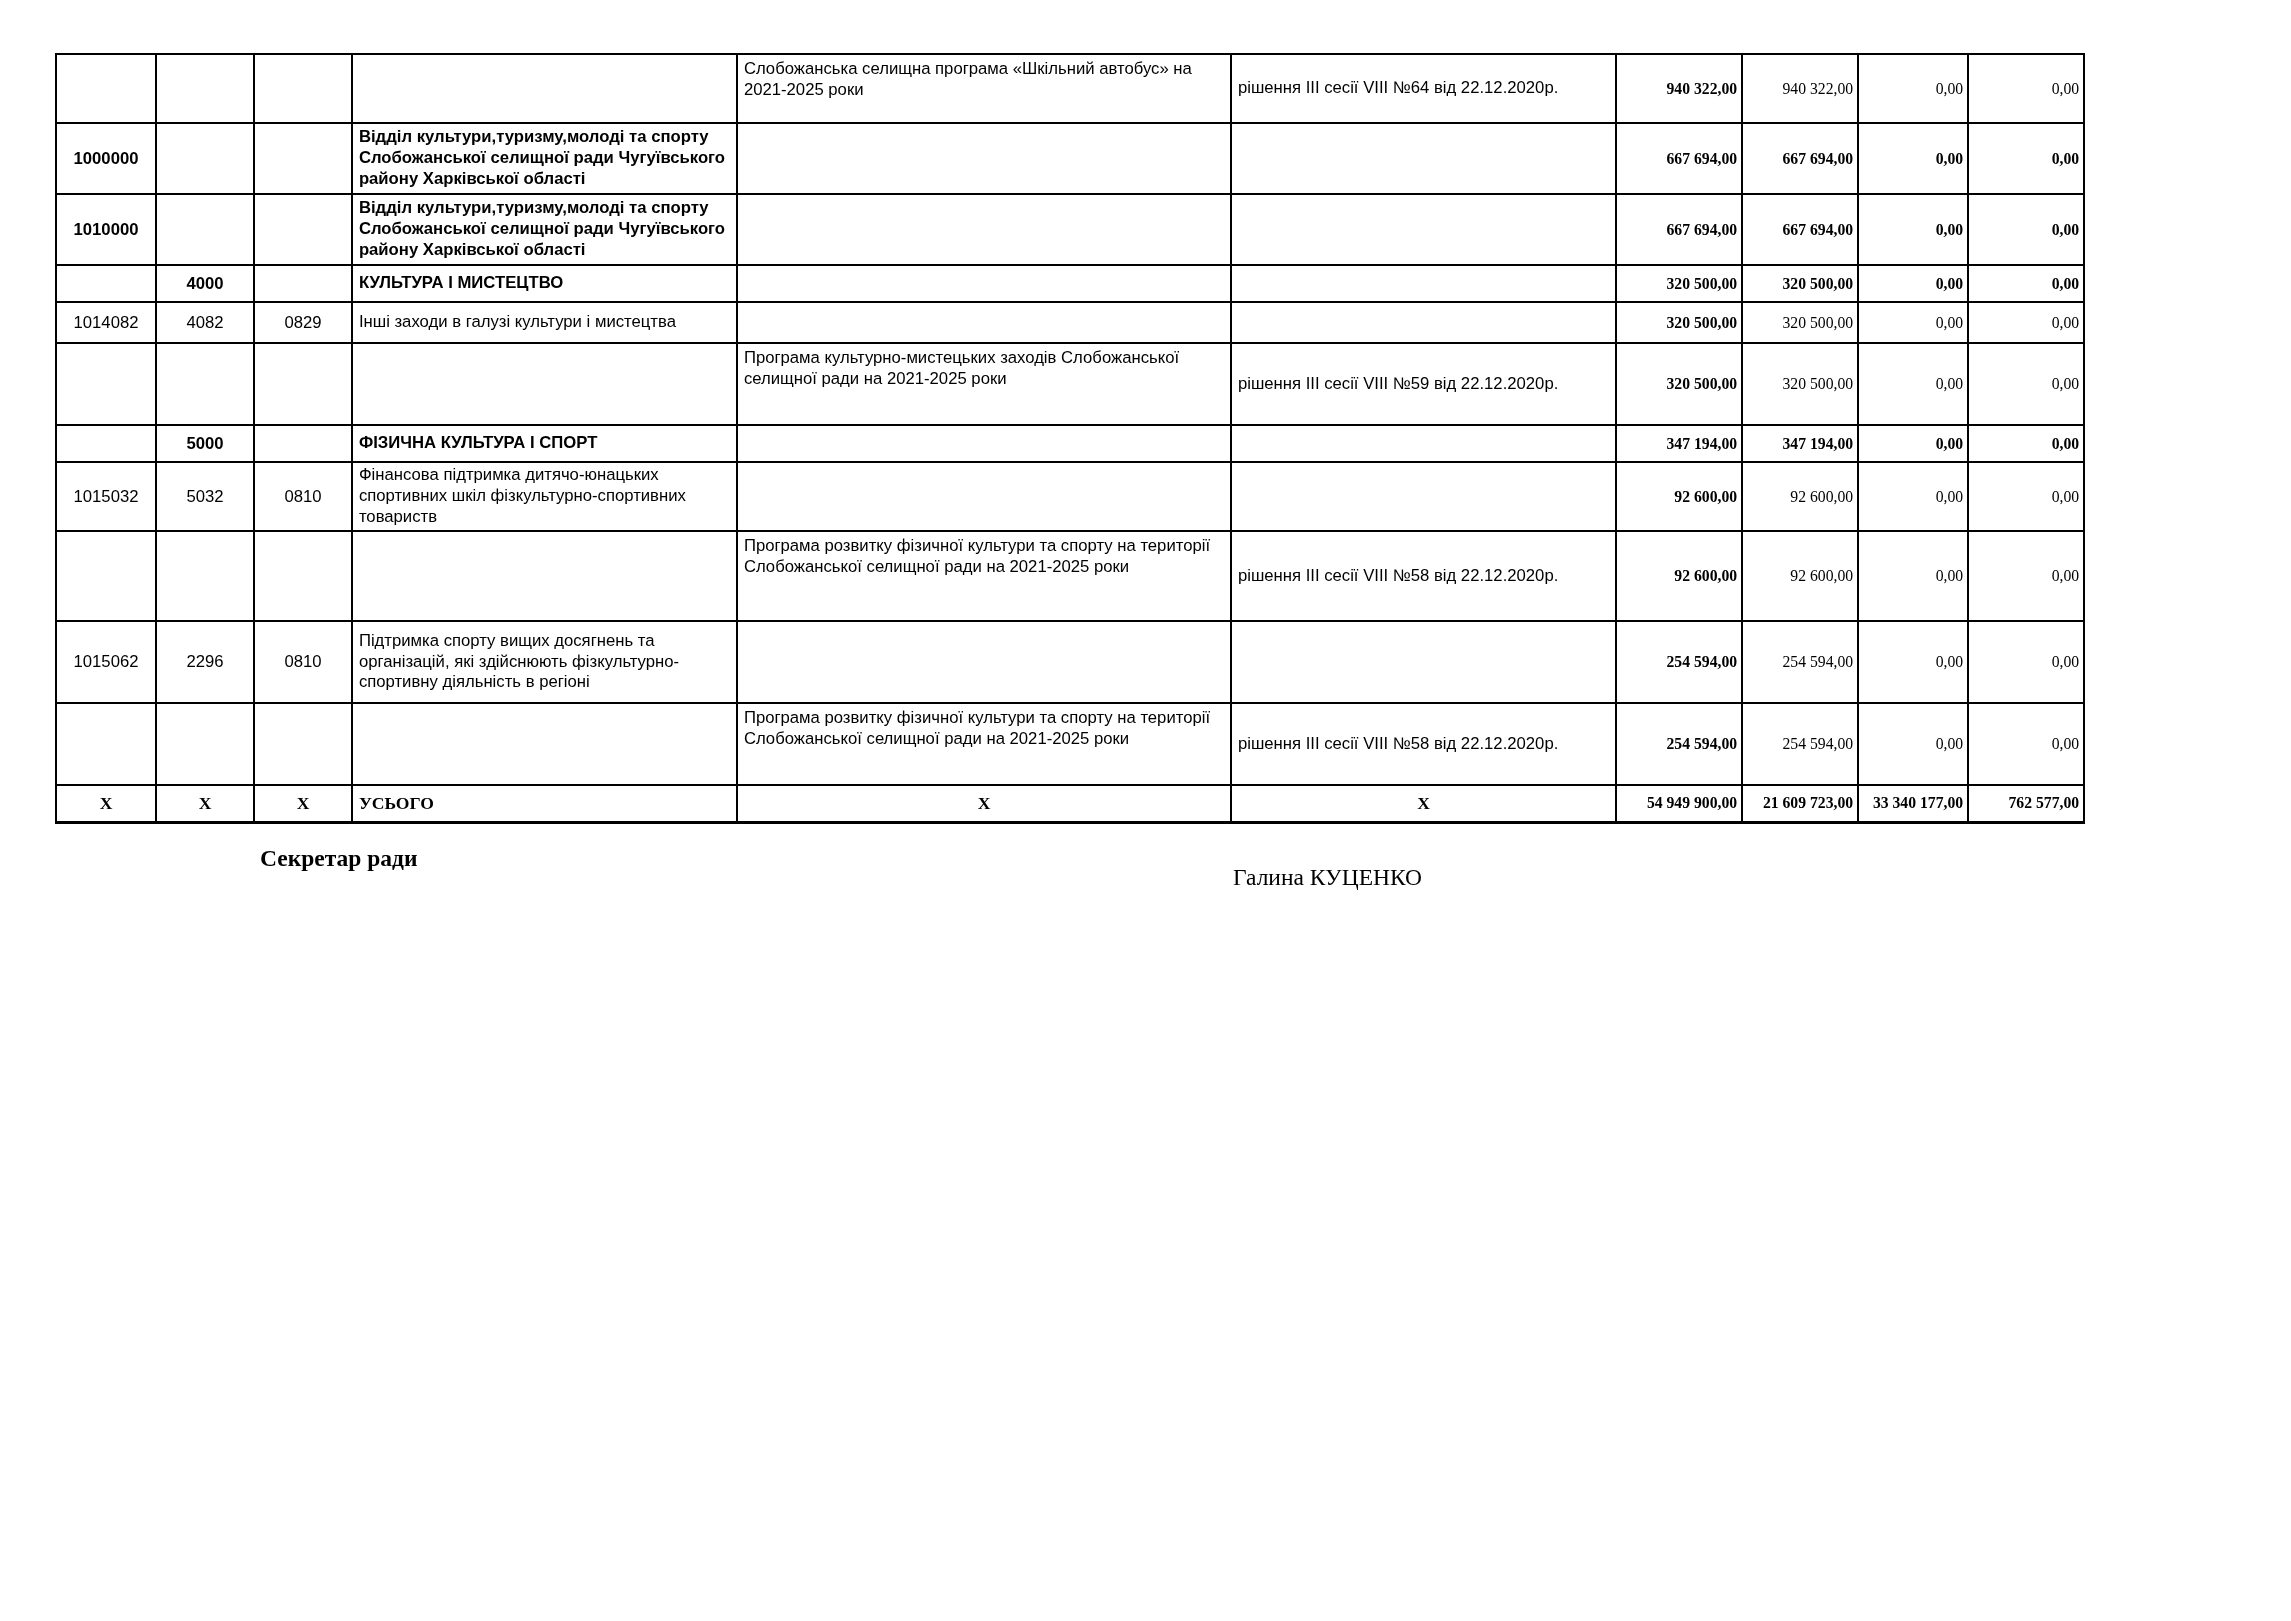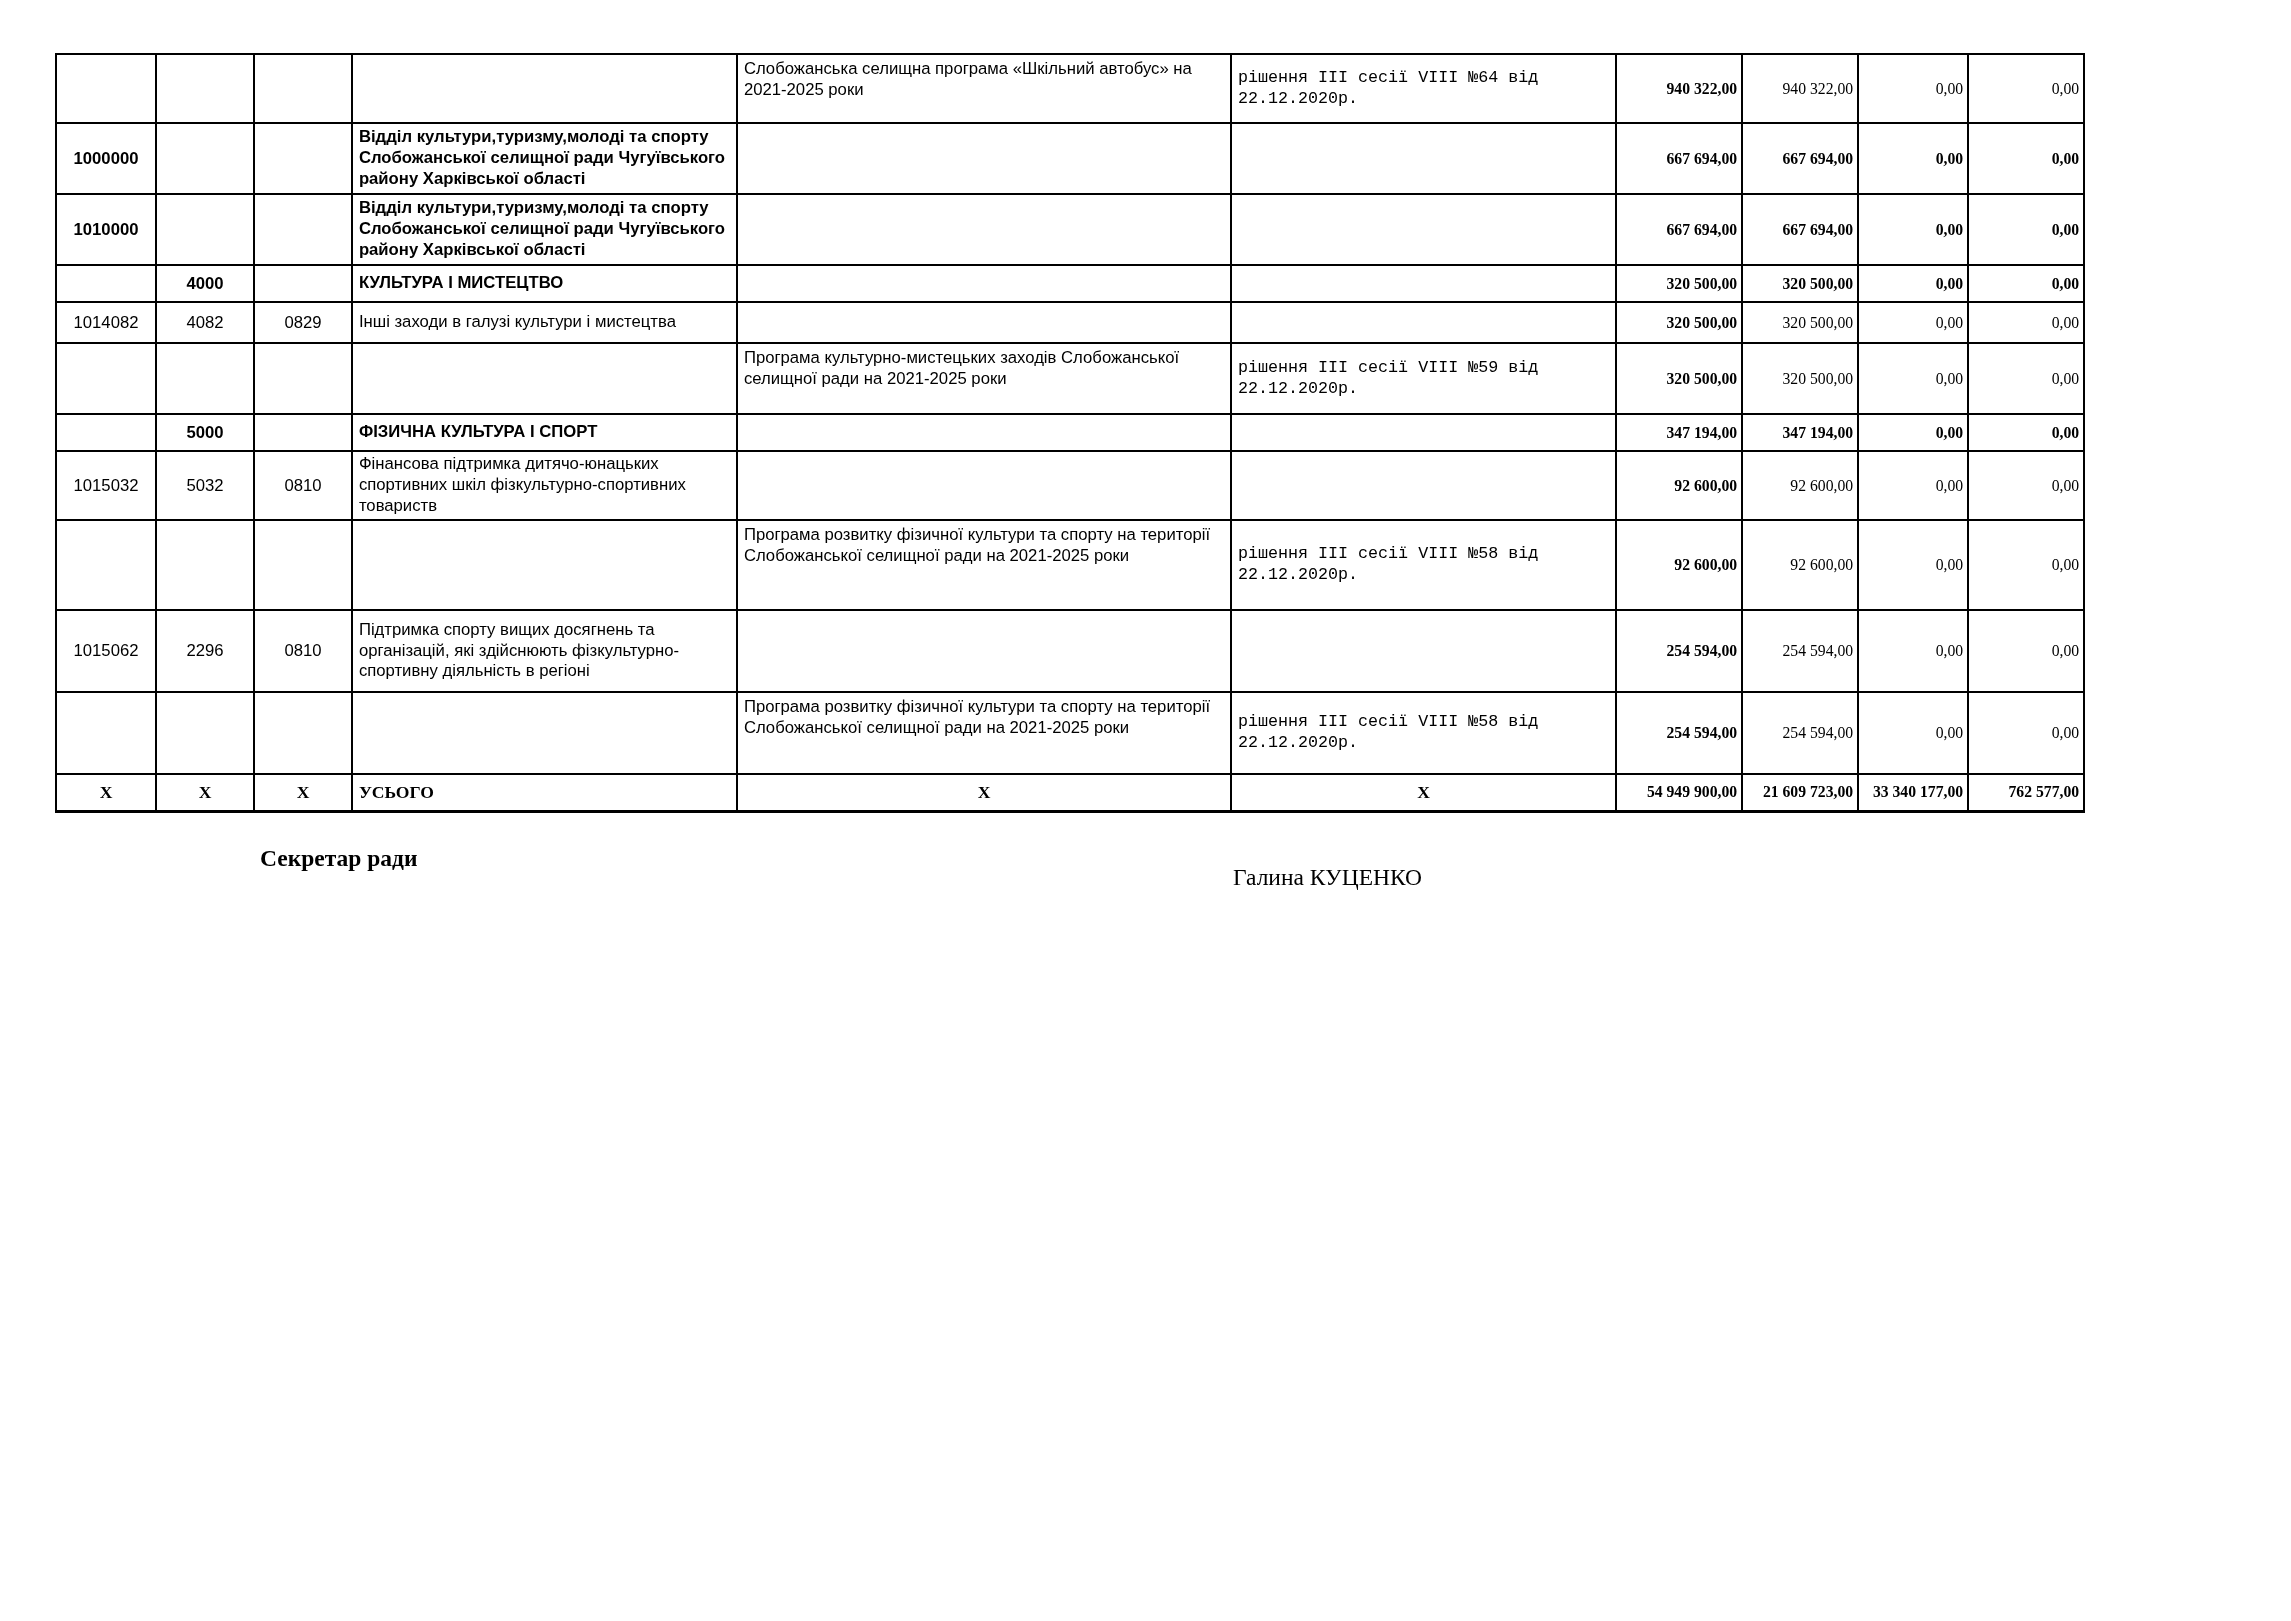--- a/index.html
+++ b/index.html
@@ -38,21 +38,21 @@
     padding:2px 5.9px;
   }
   .c-prog{
     text-align:left;vertical-align:top;
     font-family:"Liberation Sans", sans-serif;
     font-size:16.7px;line-height:1.28;
     padding:2.9px 5.9px;
   }
   .c-dec{
     text-align:left;vertical-align:middle;
-    font-family:Liberation Mono, monospace;
+    font-family:Liberation Sans, sans-serif;
     font-size:16.7px;line-height:1.25;
     padding:2px 5.9px;
   }
   .c-num{
     text-align:right;vertical-align:middle;
     font-family:"Liberation Serif", serif;
     font-size:15.7px;
     padding:2px 3.9px;
     white-space:nowrap;
   }
@@ -156,21 +156,21 @@
           <td class="c-code">4082</td>
           <td class="c-code">0829</td>
           <td class="c-name">Інші заходи в галузі культури і мистецтва</td>
           <td class="c-prog"></td>
           <td class="c-dec"></td>
           <td class="c-num bold">320 500,00</td>
           <td class="c-num">320 500,00</td>
           <td class="c-num">0,00</td>
           <td class="c-num">0,00</td>
         </tr>
-        <tr style="height: 71px;">
+        <tr style="height: 82px;">
           <td class="c-code"></td>
           <td class="c-code"></td>
           <td class="c-code"></td>
           <td class="c-name"></td>
           <td class="c-prog">Програма культурно-мистецьких заходів Слобожанської селищної ради на 2021-2025 роки</td>
           <td class="c-dec">рішення III сесії VIII №59 від 22.12.2020р.</td>
           <td class="c-num bold">320 500,00</td>
           <td class="c-num">320 500,00</td>
           <td class="c-num">0,00</td>
           <td class="c-num">0,00</td>

